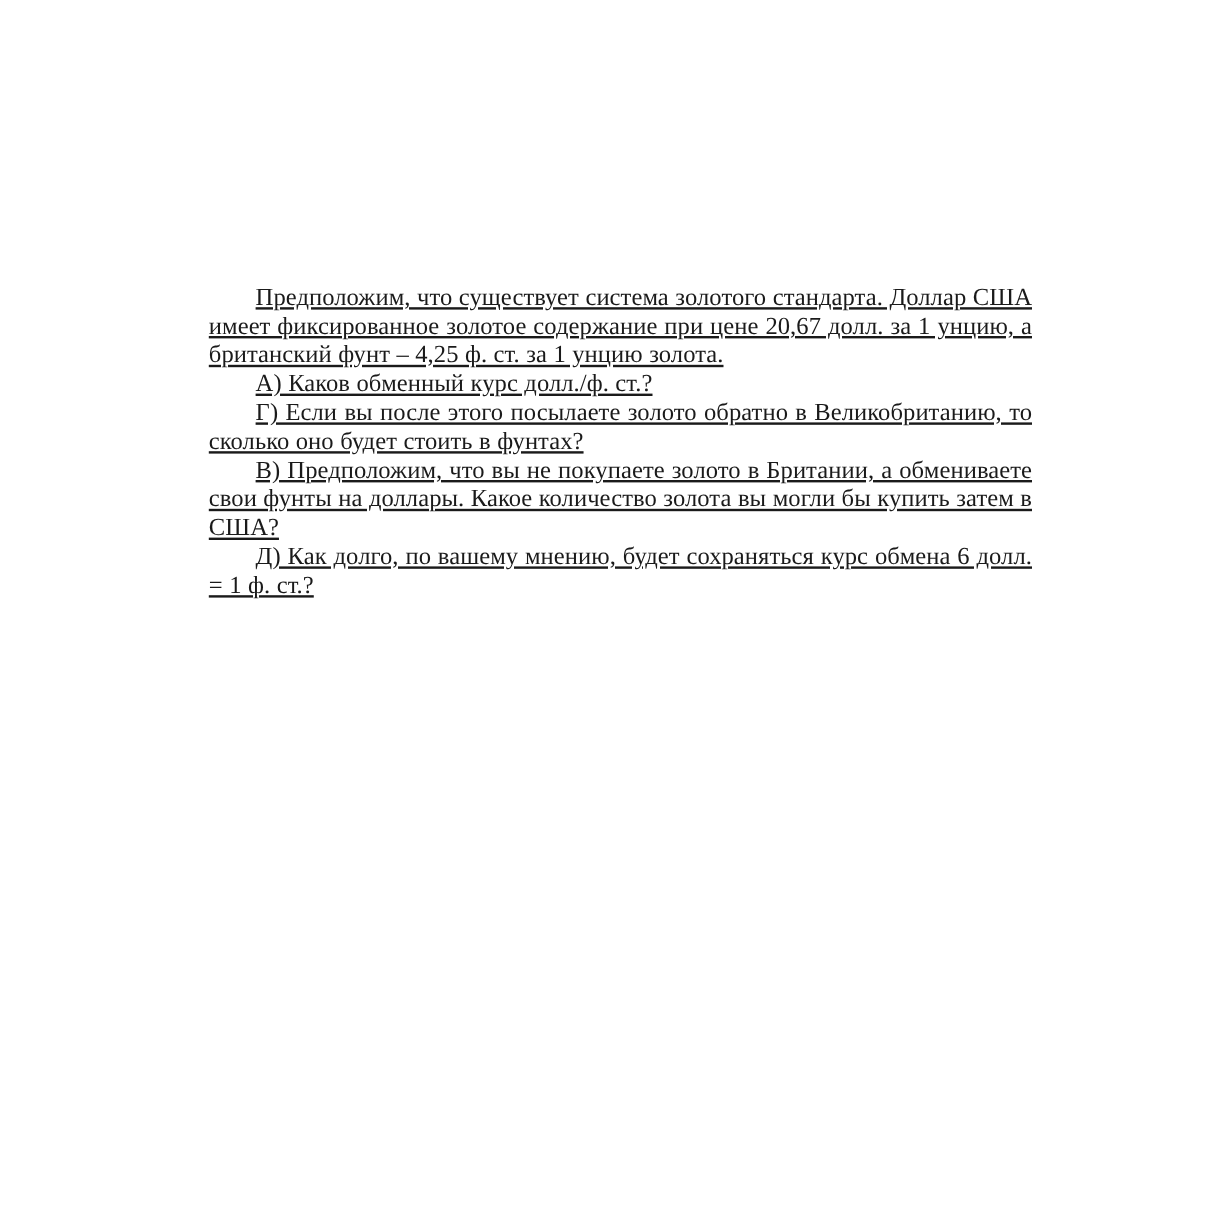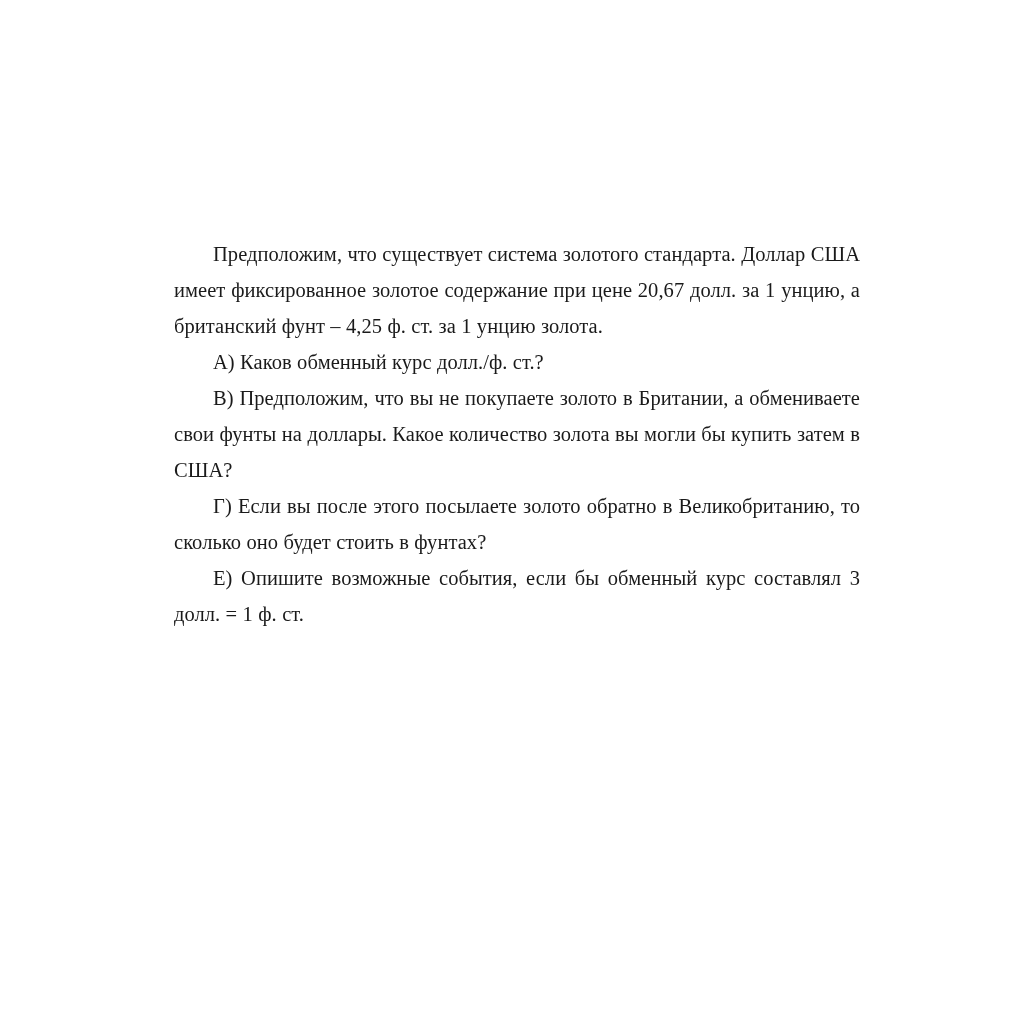--- a/index.html
+++ b/index.html
@@ -30,44 +30,45 @@
     top: 236px;
     width: 686px;
   }
 
   .para {
     margin: 0;
     text-align: justify;
     text-justify: inter-word;
     text-indent: 39px;
     font-size: 20.5px;
-    line-height: 36px;
+    line-height: 24px;
     letter-spacing: 0.05px;
     word-spacing: 0.2px;
+    text-decoration: underline;
     -webkit-font-smoothing: antialiased;
   }
 
   
   .para:last-child {
     margin-bottom: 0;
   }
 </style>
 </head>
 <body>
 
 <div class="page">
   <div class="text-block">
 
     <p class="para">Предположим, что существует система золотого стандарта. Доллар США имеет фиксированное золотое содержание при цене 20,67 долл. за 1 унцию, а британский фунт – 4,25 ф. ст. за 1 унцию золота.</p>
 
     <p class="para">А) Каков обменный курс долл./ф. ст.?</p>
 
 
 
+    <p class="para">Г) Если вы после этого посылаете золото обратно в Великобританию, то сколько оно будет стоить в фунтах?</p>
+
     <p class="para">В) Предположим, что вы не покупаете золото в Британии, а обмениваете свои фунты на доллары. Какое количество золота вы могли бы купить затем в США?</p>
 
-    <p class="para">Г) Если вы после этого посылаете золото обратно в Великобританию, то сколько оно будет стоить в фунтах?</p>
+    <p class="para">Д) Как долго, по вашему мнению, будет сохраняться курс обмена 6 долл. = 1 ф. ст.?</p>
 
-
-    <p class="para">Е) Опишите возможные события, если бы обменный курс составлял 3 долл. = 1 ф. ст.</p>
 
   </div>
 </div>
 
 </body></html>

